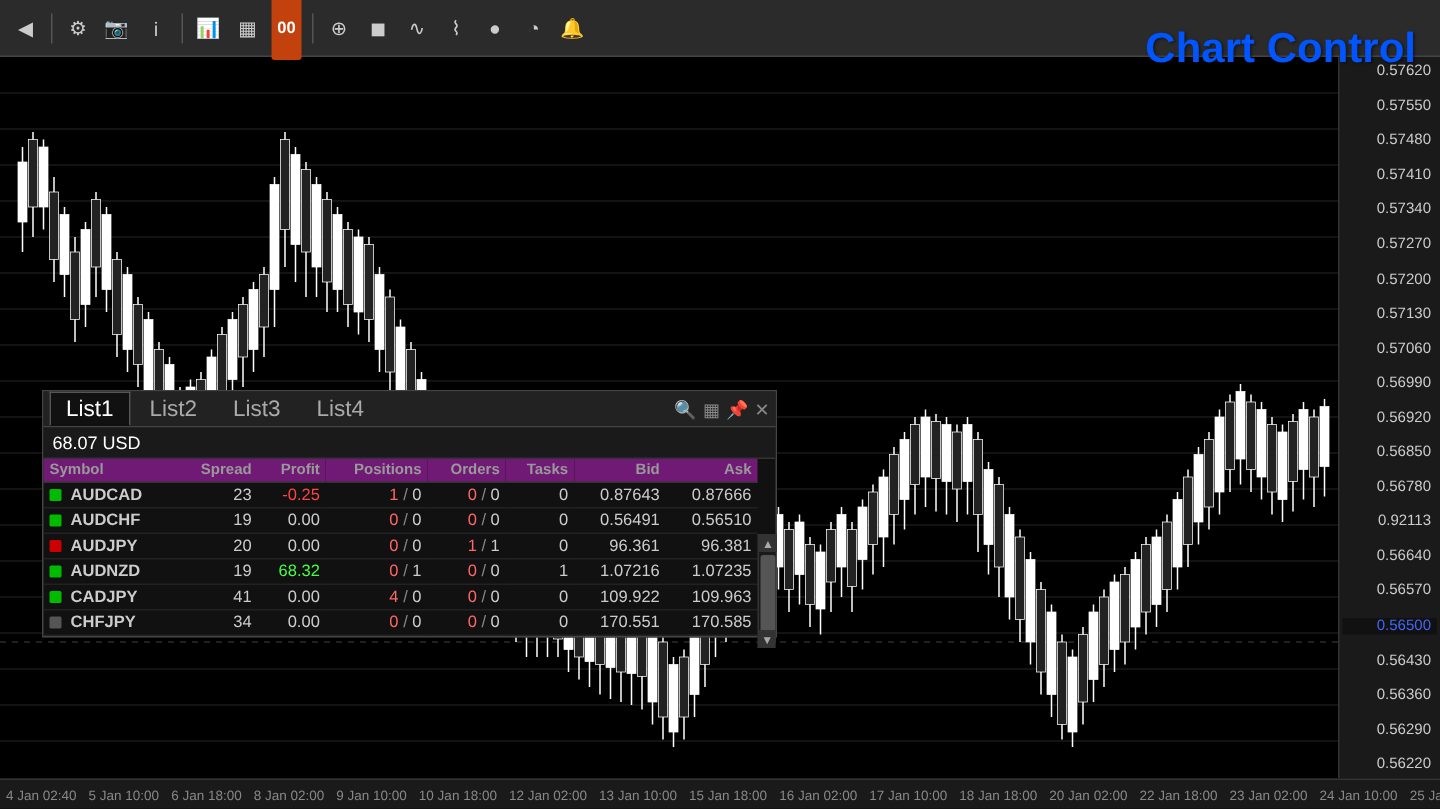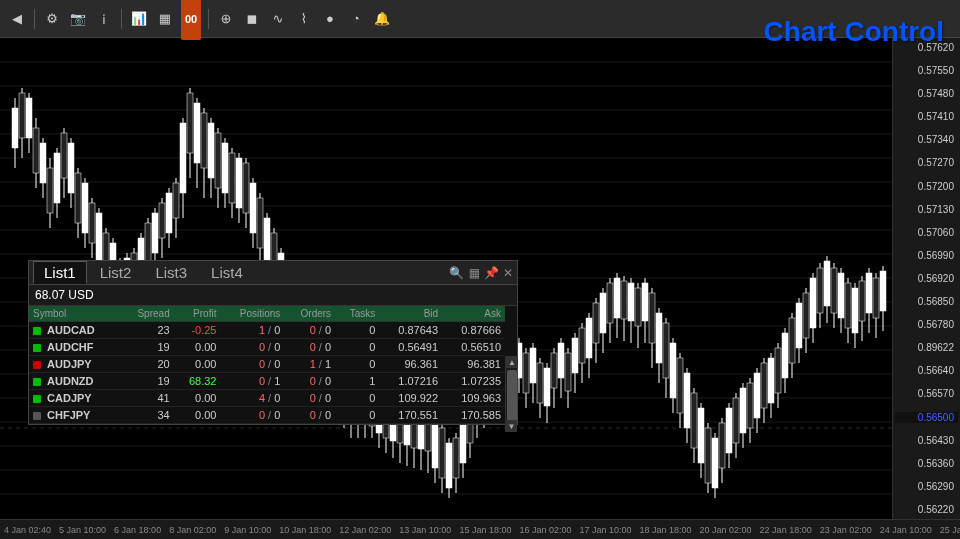--- a/index.html
+++ b/index.html
@@ -171,24 +171,24 @@
       font-size: 12px;
       border-bottom: 1px solid #333;
     }
 
     
     #mw-table {
       width: 100%;
       border-collapse: collapse;
     }
     #mw-table th {
-      background: #14532d;
+      background: #701a75;
       color: #999;
       font-size: 10px;
-      font-weight: normal;
+      font-weight: bold;
       padding: 2px 4px;
       text-align: right;
       border-bottom: 1px solid #333;
     }
     #mw-table th:first-child { text-align: left; }
     #mw-table td {
       padding: 2px 4px;
       text-align: right;
       font-size: 11px;
       border-bottom: 1px solid #222;
@@ -672,21 +672,21 @@
     <div class="price-label">0.57410</div>
     <div class="price-label">0.57340</div>
     <div class="price-label">0.57270</div>
     <div class="price-label">0.57200</div>
     <div class="price-label">0.57130</div>
     <div class="price-label">0.57060</div>
     <div class="price-label">0.56990</div>
     <div class="price-label">0.56920</div>
     <div class="price-label">0.56850</div>
     <div class="price-label">0.56780</div>
-    <div class="price-label">0.89622</div>
+    <div class="price-label">0.92113</div>
     <div class="price-label">0.56640</div>
     <div class="price-label">0.56570</div>
     <div class="price-label" style="color:#4466ff;background:#111;padding:0 4px;">0.56500</div>
     <div class="price-label">0.56430</div>
     <div class="price-label">0.56360</div>
     <div class="price-label">0.56290</div>
     <div class="price-label">0.56220</div>
   </div>
 </div>
 

